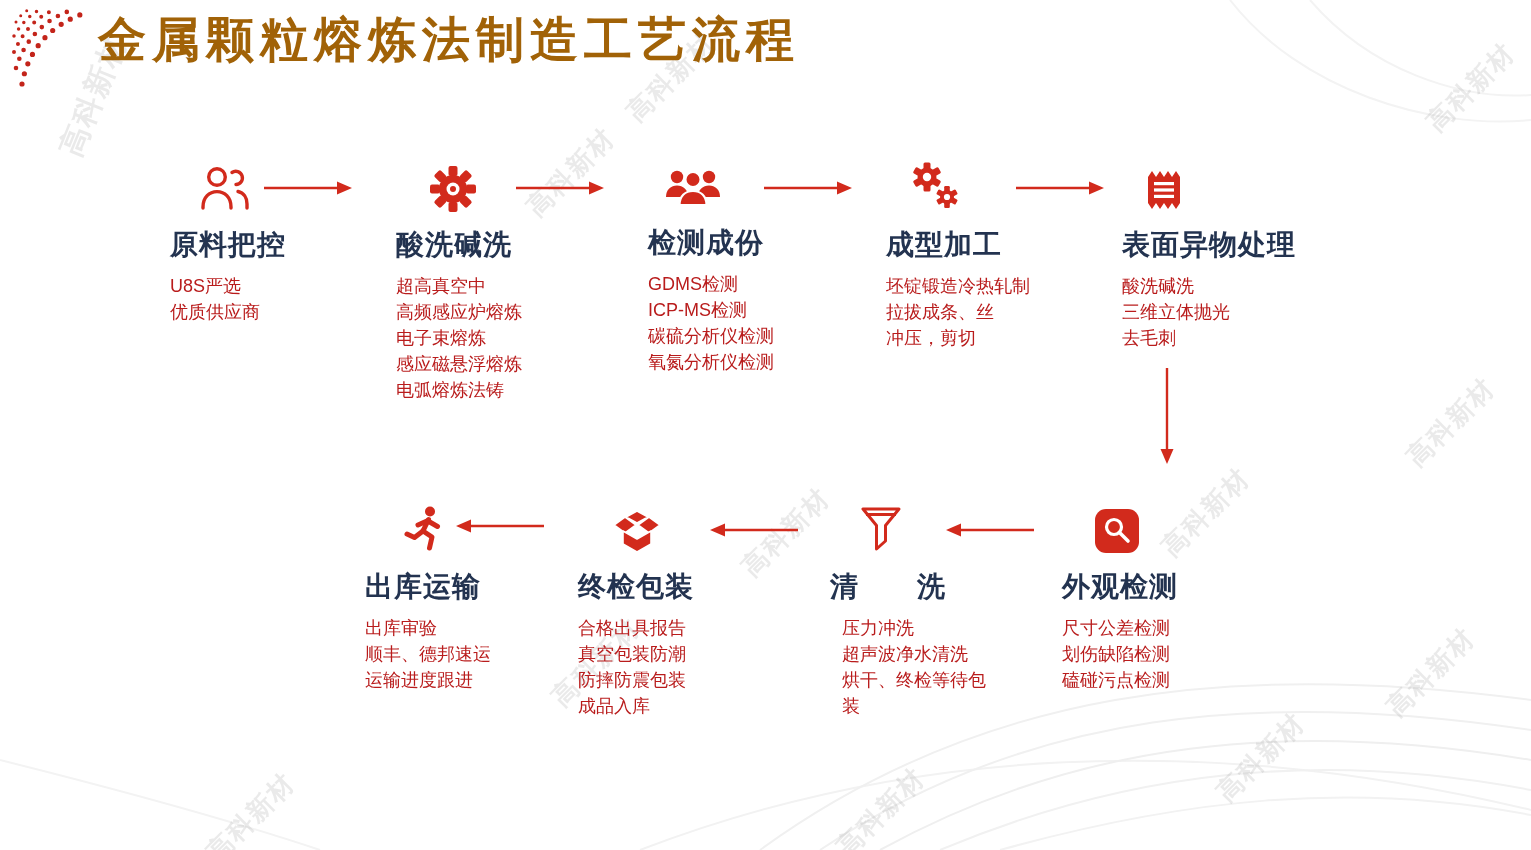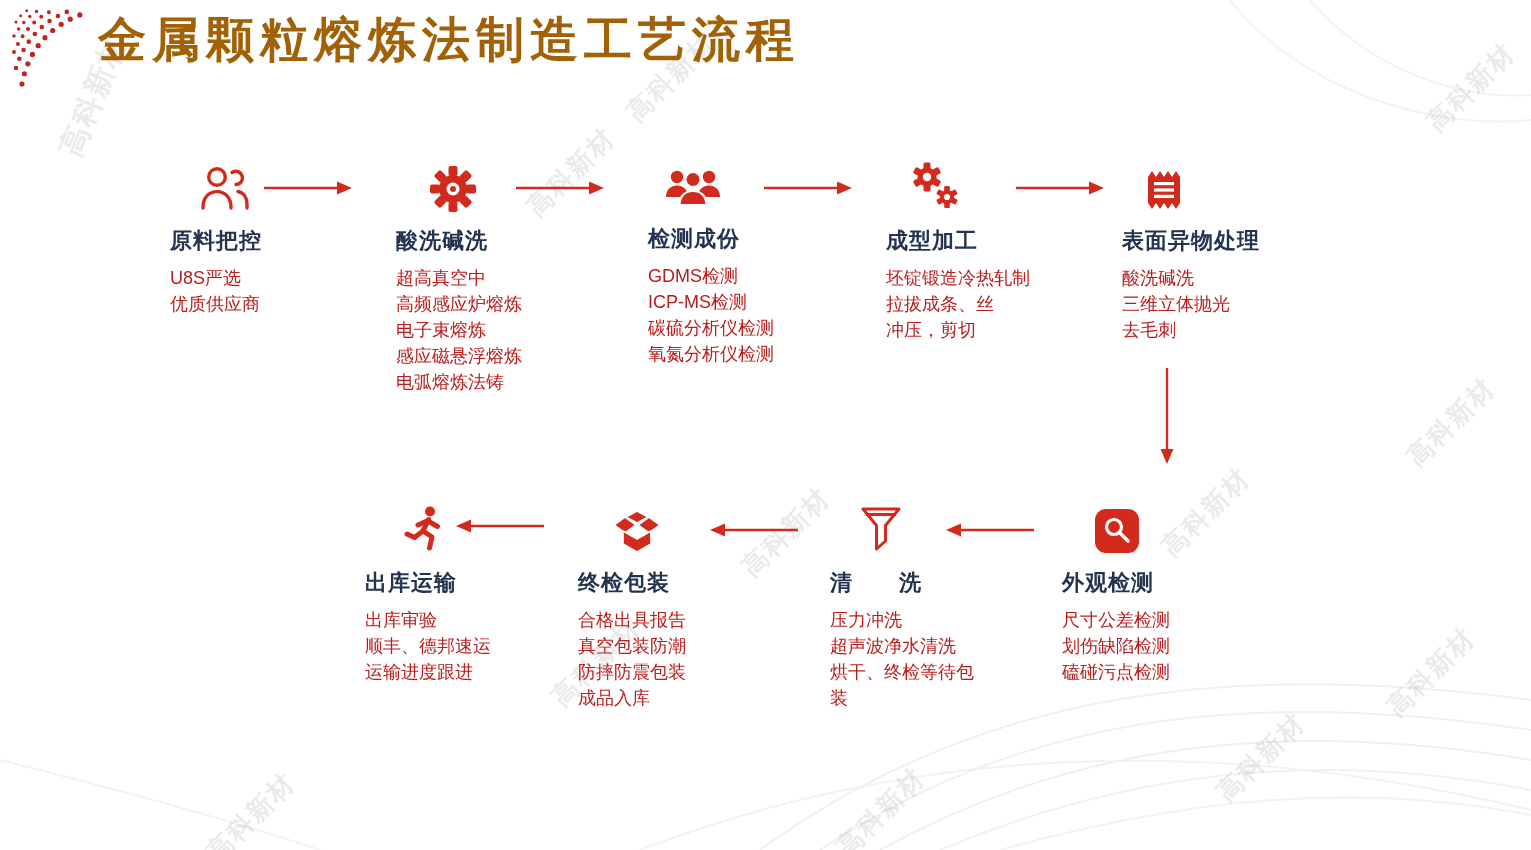--- a/index.html
+++ b/index.html
@@ -6,23 +6,23 @@
   .stage{position:relative;width:1531px;height:850px;background:#ffffff;overflow:hidden;
          font-family:"Liberation Sans","DejaVu Sans",sans-serif;}
   .bg-curves{position:absolute;left:0;top:0;pointer-events:none;}
   .wm{position:absolute;color:rgba(125,125,125,0.16);font-size:26px;font-weight:700;
       letter-spacing:2px;white-space:nowrap;transform:rotate(-45deg);pointer-events:none;}
   .title{position:absolute;left:98px;top:8px;font-size:48px;font-weight:900;
          color:#a16207;letter-spacing:6px;white-space:nowrap;}
   .dots{position:absolute;left:8px;top:2px;}
   .step{position:absolute;width:210px;}
   .icon{height:56px;display:flex;align-items:flex-end;}
-  .step h3{margin:12px 0 9px;font-size:22px;letter-spacing:1px;color:#233350;font-weight:700;white-space:pre;}
+  .step h3{margin:12px 0 9px;font-size:28px;letter-spacing:1px;color:#233350;font-weight:700;white-space:pre;}
   .line{font-size:18px;line-height:26px;color:#b91c1c;}
-  .lines-narrow{width:158px;}
+  .lines-narrow{width:158px;margin-left:12px;}
   .arrow{position:absolute;}
 </style>
 </head>
 <body>
 
 <div class="stage">
 
   <svg class="bg-curves" width="1531" height="850" viewBox="0 0 1531 850" fill="none">
     <path d="M640 850 C900 750 1200 730 1531 810" stroke="#f2f2f2" stroke-width="2"></path>
     <path d="M760 850 C980 690 1230 660 1531 700" stroke="#f0f0f0" stroke-width="2"></path>

